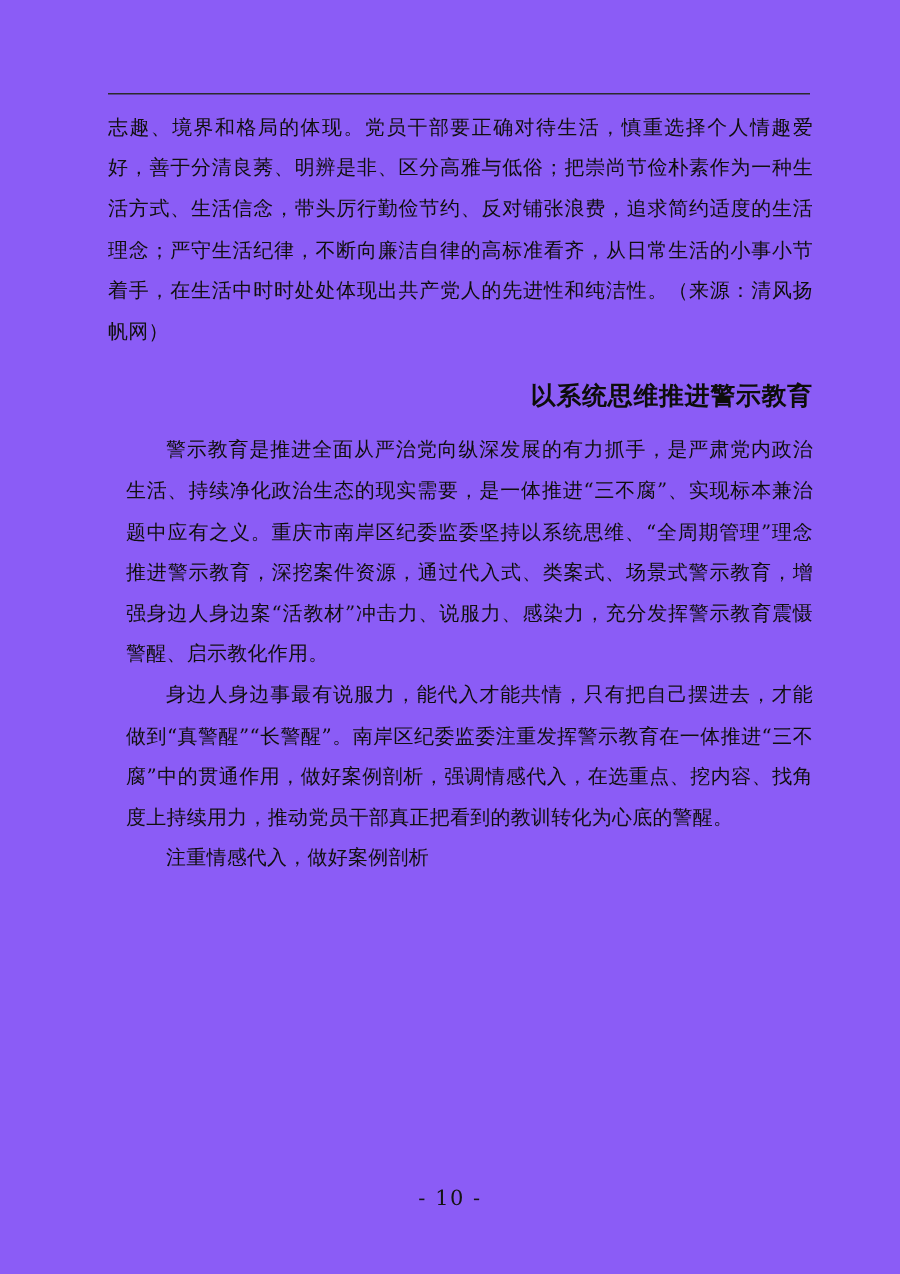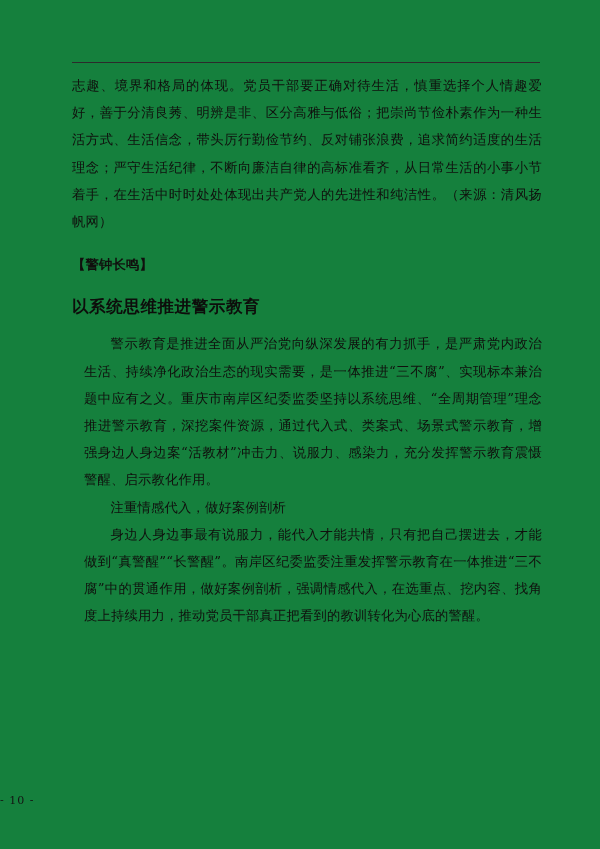--- a/index.html
+++ b/index.html
@@ -7,21 +7,21 @@
     padding: 0;
     background: #ffffff;
   }
   body {
     font-family: "DejaVu Serif", serif;
   }
   .page {
     position: relative;
     width: 600px;
     height: 849px;
-    background: #15803d;
+    background: #8b5cf6;
     box-sizing: border-box;
     overflow: hidden;
   }
   .rule {
     position: absolute;
     left: 72px;
     right: 60px;
     top: 62px;
     border-top: 1px solid #2b2b2b;
   }
@@ -50,54 +50,53 @@
   }
   .section-tag {
     margin-top: 16px;
     font-size: 13.3px;
     line-height: 27.2px;
     font-weight: bold;
   }
   .article-title {
     margin-top: 14px;
     margin-bottom: 8px;
-    text-align: left;
+    text-align: right;
     font-size: 16.5px;
     line-height: 30px;
     font-weight: bold;
     letter-spacing: 0.6px;
     color: #0d0d0b;
   }
   .footer {
     position: absolute;
     left: 0;
     right: 0;
     bottom: 42px;
-    text-align: left;
-    font-size: 11px;
+    text-align: center;
+    font-size: 14px;
     color: #141413;
     letter-spacing: 1px;
   }
 </style>
 </head>
 <body>
 
 <div class="page">
 
   <div class="rule"></div>
 
   <div class="content">
 
     <p class="body-block">志趣、境界和格局的体现。党员干部要正确对待生活，慎重选择个人情趣爱好，善于分清良莠、明辨是非、区分高雅与低俗；把崇尚节俭朴素作为一种生活方式、生活信念，带头厉行勤俭节约、反对铺张浪费，追求简约适度的生活理念；严守生活纪律，不断向廉洁自律的高标准看齐，从日常生活的小事小节着手，在生活中时时处处体现出共产党人的先进性和纯洁性。（来源：清风扬帆网）</p>
 
-    <p class="section-tag">【警钟长鸣】</p>
 
     <p class="article-title">以系统思维推进警示教育</p>
 
     <p class="indent2">警示教育是推进全面从严治党向纵深发展的有力抓手，是严肃党内政治生活、持续净化政治生态的现实需要，是一体推进“三不腐”、实现标本兼治题中应有之义。重庆市南岸区纪委监委坚持以系统思维、“全周期管理”理念推进警示教育，深挖案件资源，通过代入式、类案式、场景式警示教育，增强身边人身边案“活教材”冲击力、说服力、感染力，充分发挥警示教育震慑警醒、启示教化作用。</p>
+    <p class="indent2">身边人身边事最有说服力，能代入才能共情，只有把自己摆进去，才能做到“真警醒”“长警醒”。南岸区纪委监委注重发挥警示教育在一体推进“三不腐”中的贯通作用，做好案例剖析，强调情感代入，在选重点、挖内容、找角度上持续用力，推动党员干部真正把看到的教训转化为心底的警醒。</p>
     <p class="indent2">注重情感代入，做好案例剖析</p>
-    <p class="indent2">身边人身边事最有说服力，能代入才能共情，只有把自己摆进去，才能做到“真警醒”“长警醒”。南岸区纪委监委注重发挥警示教育在一体推进“三不腐”中的贯通作用，做好案例剖析，强调情感代入，在选重点、挖内容、找角度上持续用力，推动党员干部真正把看到的教训转化为心底的警醒。</p>
 
   </div>
 
   <div class="footer">- 10 -</div>
 
 </div>
 
 </body></html>

